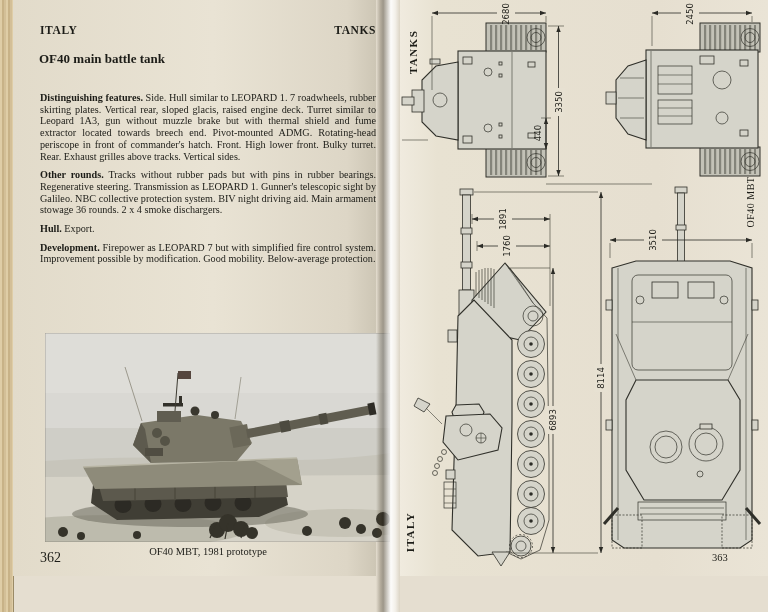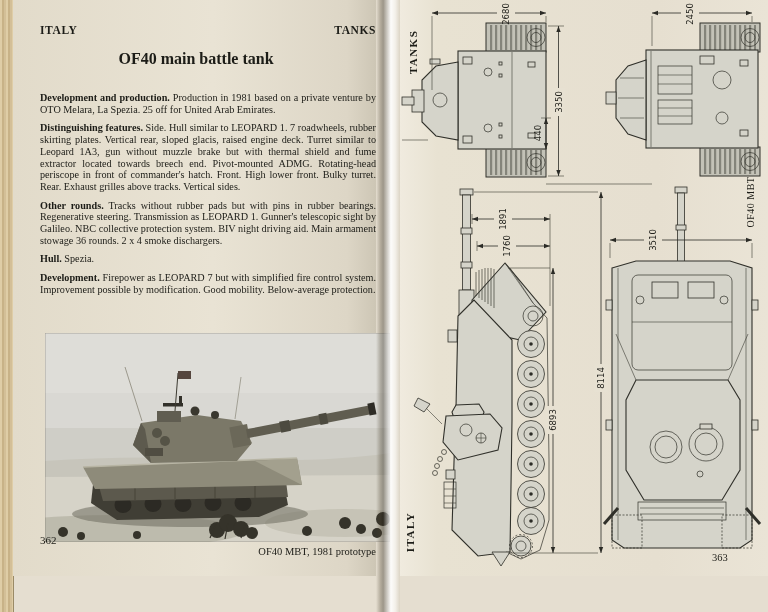--- a/index.html
+++ b/index.html
@@ -24,35 +24,35 @@
   .gutter{
     position:absolute;left:376px;top:0;width:24px;height:612px;
     background:linear-gradient(90deg,rgba(70,60,40,0) 0%,rgba(70,60,40,0.30) 18%,rgba(40,34,22,0.38) 30%,rgba(255,255,255,0.9) 62%,rgba(255,255,255,0.55) 80%,rgba(140,128,100,0.10) 100%);
   }
   .lp-header{
     position:absolute;left:27px;top:24px;width:336px;
     display:flex;justify-content:space-between;
     font-weight:bold;font-size:11.5px;letter-spacing:0.6px;
   }
   .lp-title{
-    position:absolute;left:15px;top:52px;width:336px;text-align:center;
-    font-weight:bold;font-size:16px;line-height:14px;
+    position:absolute;left:26px;top:52px;width:336px;text-align:left;
+    font-weight:bold;font-size:13px;line-height:14px;
   }
   .lp-body{
     position:absolute;left:27px;top:92px;width:336px;
     font-size:10.2px;line-height:11.7px;text-align:justify;
   }
   .lp-body p{margin:0 0 7px 0;}
   .b{font-weight:bold;}
   .i{}
   .photo{position:absolute;left:32px;top:333px;width:345px;height:209px;}
   .caption{
-    position:absolute;left:27px;top:546px;width:336px;text-align:right;font-size:10.5px;
-  }
-  .pagenum-left{position:absolute;left:27px;top:534px;font-size:11px;}
+    position:absolute;left:27px;top:546px;width:336px;text-align:center;font-size:10.5px;
+  }
+  .pagenum-left{position:absolute;left:27px;top:550px;font-size:14px;}
   .drawings{position:absolute;left:0;top:0;}
   
   .dline{stroke:#2b2b26;stroke-width:0.8;fill:none;}
   .thin{stroke:#3c3c34;stroke-width:0.6;fill:none;}
   .outline{stroke:#30302a;stroke-width:1.1;fill:#d5d4ca;}
   .outline2{stroke:#30302a;stroke-width:0.8;fill:#d5d4ca;}
   .fn{fill:none;stroke:#30302a;stroke-width:0.7;}
   .arr{fill:#2b2b26;}
   .dimtext{font:8.5px "DejaVu Sans",sans-serif;fill:#23231e;}
   .dimbg{fill:#e7e1d2;}
@@ -70,24 +70,23 @@
 
 <div class="page left-page">
   <div class="lp-header">
     <span>ITALY</span>
     <span>TANKS</span>
   </div>
   <div class="lp-title">
     <div>OF40 main battle tank</div>
   </div>
   <div class="lp-body">
-    <p><span class="b">Development and production.</span><span> Production in 1981 based on a private venture by OTO Melara, La Spezia. 25 off for United Arab Emirates.</span></p>
     <p><span class="b">Distinguishing features.</span><span> </span><span class="i">Side.</span><span> Hull similar to LEOPARD 1. 7 roadwheels, rubber skirting plates. Vertical rear, sloped glacis, raised engine deck. Turret similar to Leopard 1A3, gun without muzzle brake but with thermal shield and fume extractor located towards breech end. Pivot-mounted ADMG. Rotating-head periscope in front of commander's hatch. </span><span class="i">Front.</span><span> High lower front. Bulky turret. </span><span class="i">Rear.</span><span> Exhaust grilles above tracks. Vertical sides.</span></p>
     <p><span class="b">Other rounds.</span><span> Tracks without rubber pads but with pins in rubber bearings. Regenerative steering. Transmission as LEOPARD 1. Gunner's telescopic sight by Galileo. NBC collective protection system. BIV night driving aid. Main armament stowage 36 rounds. 2 x 4 smoke dischargers.</span></p>
-    <p><span class="b">Hull.</span><span> Spezia.</span></p>
+    <p><span class="b">Hull.</span><span> Export.</span></p>
     <p><span class="b">Development.</span><span> Firepower as LEOPARD 7 but with simplified fire control system. Improvement possible by modification. Good mobility. Below-average protection.</span></p>
   </div>
 
   <svg class="photo" viewBox="0 0 345 209">
     <rect x="0" y="0" width="345" height="209" fill="#d9d8d3"></rect>
     <rect x="0" y="0" width="345" height="60" fill="#deddd8"></rect>
     <rect x="0" y="95" width="345" height="40" fill="#cfcec7"></rect>
     <rect x="0" y="130" width="345" height="79" fill="#d6d3c8"></rect>
     <path d="M0,128 Q80,122 180,126 T345,120 L345,142 L0,144 Z" fill="#c7c5bb"></path>
     <ellipse cx="70" cy="198" rx="130" ry="16" fill="#a09d8b" opacity="0.45"></ellipse>

